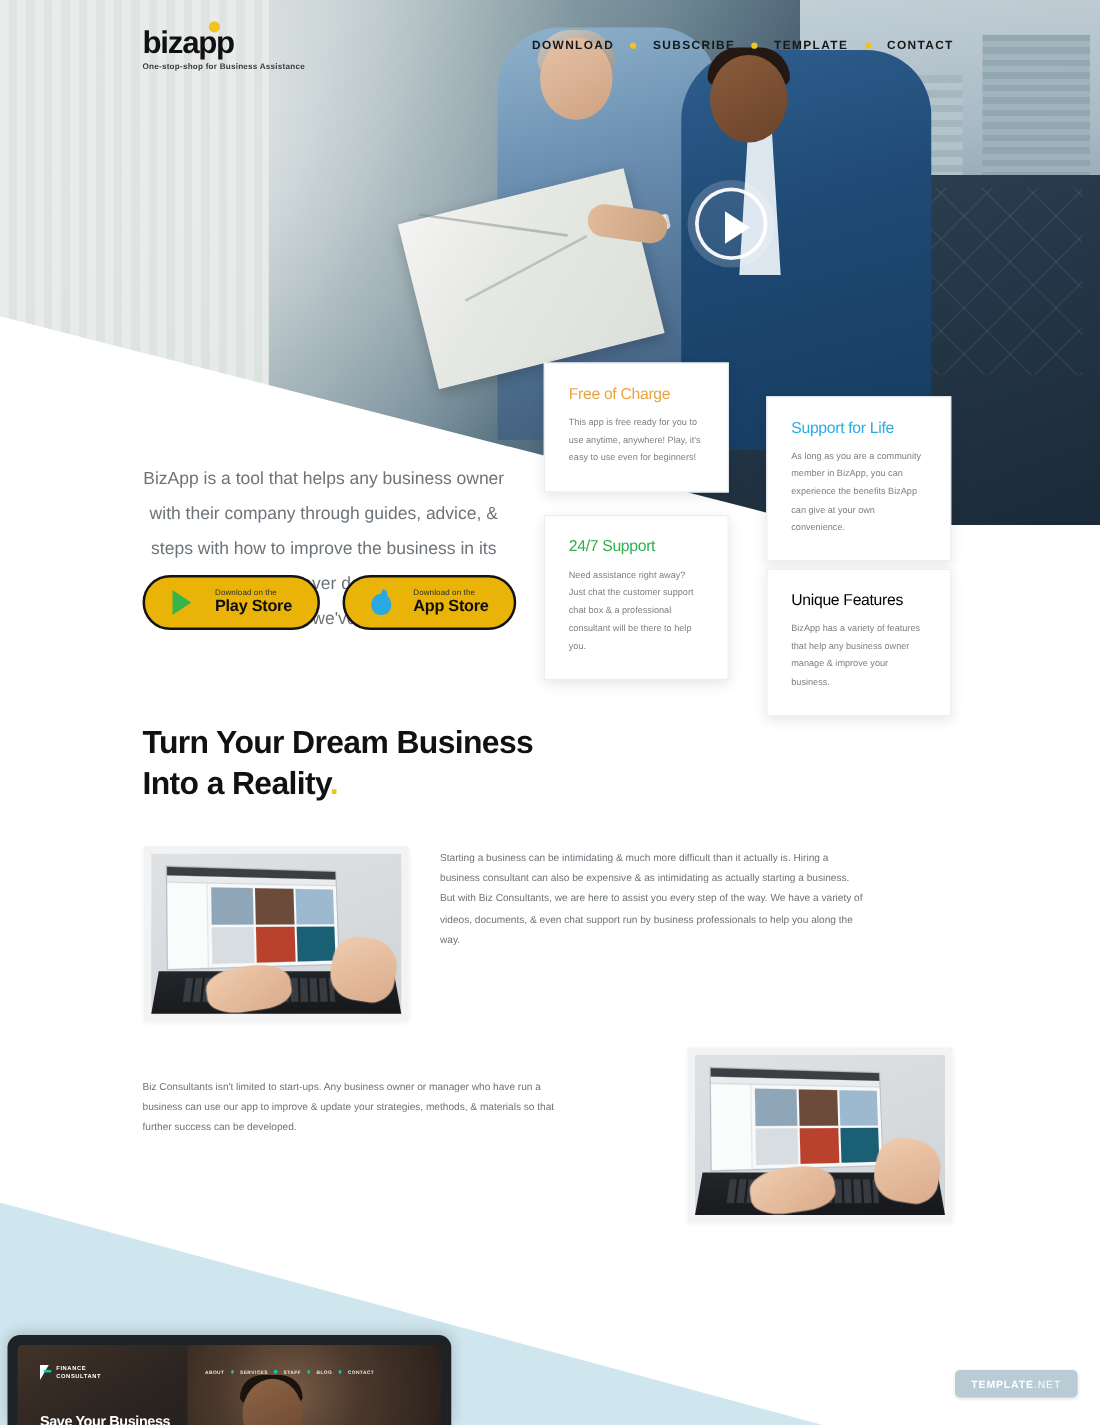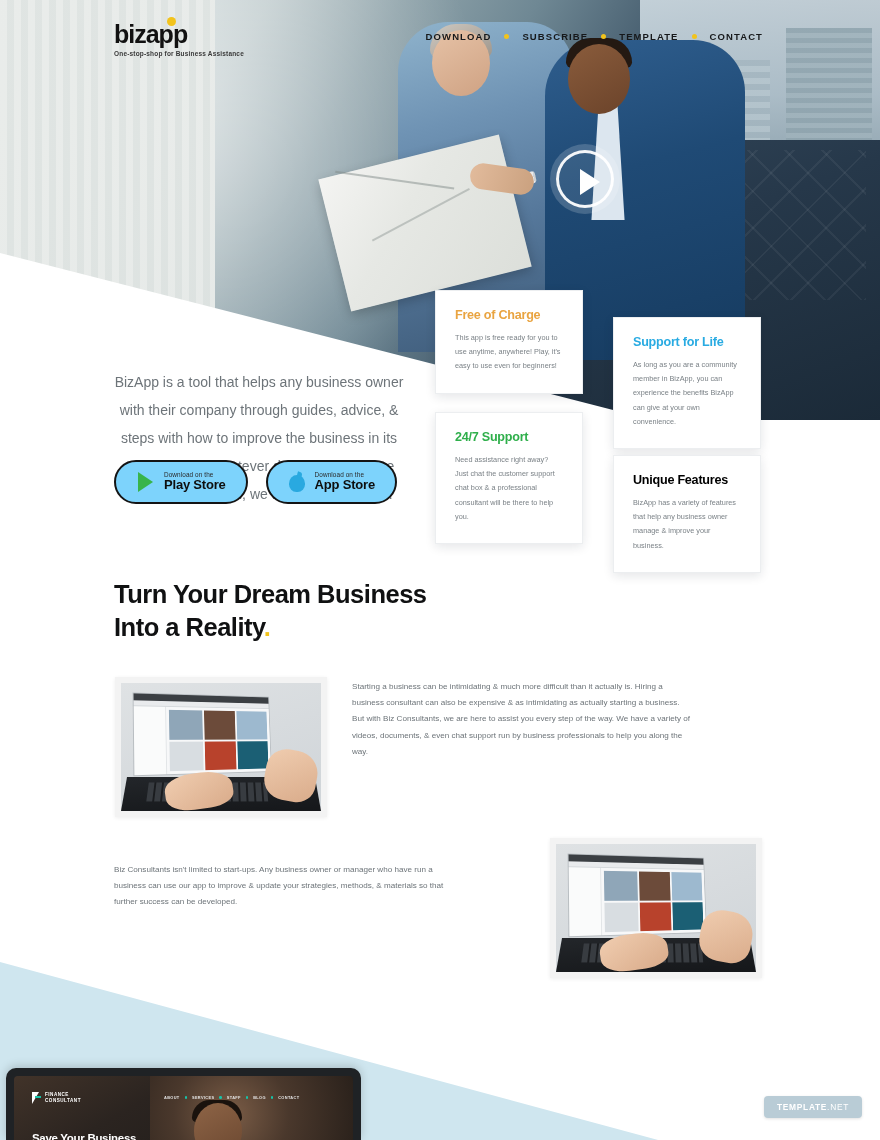--- a/index.html
+++ b/index.html
@@ -86,35 +86,35 @@
   .nav-sep{display:inline-block;width:5px;height:5px;border-radius:50%;background:#f2c31c;margin:0 13px;}
 
   
   .hero-head{position:absolute;left:114px;top:199px;width:330px;z-index:30;
     font-size:30px;line-height:1.14;font-weight:800;color:#101112;letter-spacing:-.6px;}
   .hero-head .dot{color:#f2c31c;}
   .hero-copy{position:absolute;left:114px;top:368px;width:290px;z-index:30;
     font-size:14px;line-height:2.0;color:#6d7479;text-align:center;}
 
   .store-row{position:absolute;left:114px;top:460px;display:flex;gap:18px;z-index:30;}
-  .store-btn{display:flex;align-items:center;gap:9px;height:44px;padding:0 20px;
-    border:2px solid #141414;border-radius:24px;background:#7dd3fc;}
+  .store-btn{display:flex;align-items:center;gap:17px;height:44px;padding:0 20px;
+    border:2px solid #141414;border-radius:24px;background:#eab308;}
   .store-txt small{display:block;font-size:6.4px;color:#2a2a2a;line-height:1.1;letter-spacing:.1px;}
   .store-txt strong{display:block;font-size:13px;color:#0e0e0e;font-weight:800;line-height:1.15;letter-spacing:-.2px;}
   .gp-ico{width:19px;height:21px;position:relative;}
   .gp-ico:before{content:"";position:absolute;left:2px;top:0;border-left:15px solid #38b44a;
     border-top:10.5px solid transparent;border-bottom:10.5px solid transparent;}
   .ap-ico{width:18px;height:21px;position:relative;}
   .ap-ico:before{content:"";position:absolute;left:1px;top:3px;width:16px;height:17px;border-radius:50% 50% 46% 46%;background:#29a9e0;}
   .ap-ico:after{content:"";position:absolute;left:9px;top:0px;width:5px;height:6px;border-radius:0 60% 0 60%;background:#29a9e0;transform:rotate(18deg);}
 
   
   .card{position:absolute;background:#fff;border:1px solid #eceef0;
     box-shadow:0 3px 10px rgba(18,30,45,.11);padding:17px 19px 19px 19px;z-index:35;}
-  .card h3{font-size:12.6px;font-weight:700;letter-spacing:-.25px;margin-bottom:9px;}
+  .card h3{font-size:12.6px;font-weight:400;letter-spacing:-.25px;margin-bottom:9px;}
   .card p{font-size:7.3px;line-height:1.95;color:#7b8287;}
   .c1{left:435px;top:290px;width:148px;}
   .c2{left:613px;top:317px;width:148px;}
   .c3{left:435px;top:412px;width:148px;}
   .c4{left:613px;top:455px;width:148px;}
 
   
   .s2-head{position:absolute;left:114px;top:578px;width:430px;
     font-size:25.5px;line-height:1.3;font-weight:800;color:#101112;letter-spacing:-.5px;}
   .s2-head .dot{color:#f2c31c;}

